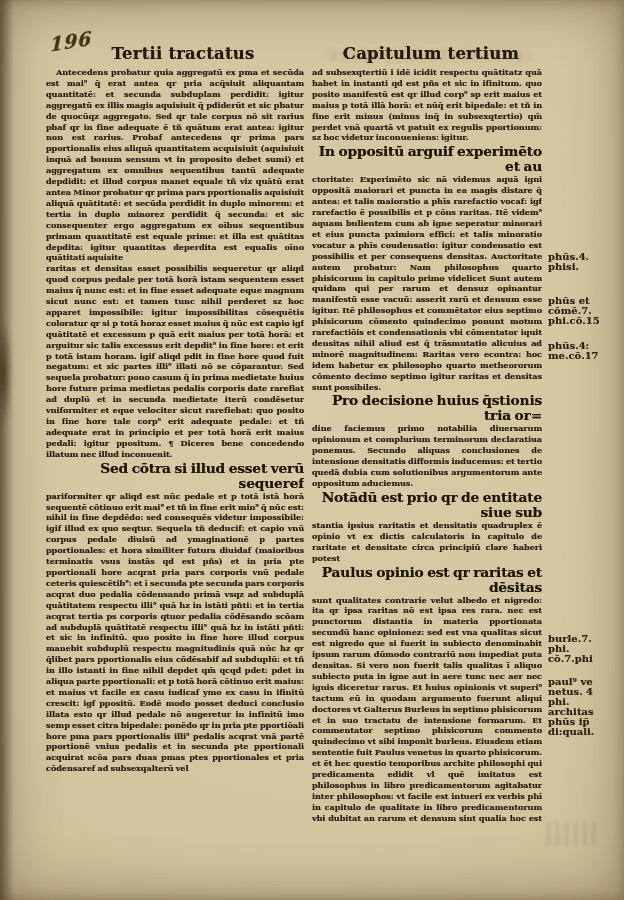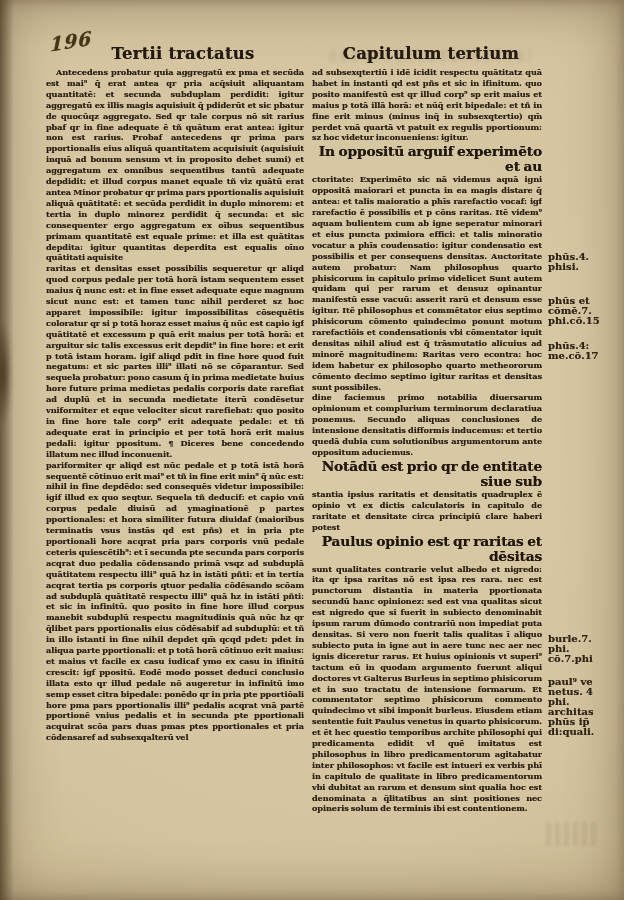--- a/index.html
+++ b/index.html
@@ -92,26 +92,28 @@
 <div class="page">
 
   <div class="page-number">196</div>
 
   <div class="running-head right">Capitulum tertium</div>
   <div class="running-head left">Tertii tractatus</div>
 
   <div class="column left">
       <div class="para-body">Antecedens probatur quia aggregatū ex pma et secūda est mai⁹ q̄ erat antea qr pria acq̄siuit aliquantam quantitatē: et secunda subduplam perdidit: igitur aggregatū ex illis magis aquisiuit q̄ pdiderūt et sic pbatur de quocūqz aggregato. Sed qr tale corpus nō sit rarius pbaf qr in fine adequate ē tñ quātum erat antea: igitur non est rarius. Probaf antecedens qr prima pars pportionalis eius aliquā quantitatem acquisiuit (aquisiuit inquā ad bonum sensum vt in proposito debet sumi) et aggregatum ex omnibus sequentibus tantū adequate depdidit: et illud corpus manet equale tñ viz quātū erat antea Minor probatur qr prima pars pportionalis aquisiuit aliquā quātitatē: et secūda perdidit in duplo minorem: et tertia in duplo minorez perdidit q̄ secunda: et sic consequenter ergo aggregatum ex oībus sequentibus primam quantitatē est equale prime: et illa est quātitas depdita: igitur quantitas deperdita est equalis oīno quātitati aquisite</div>
       <div class="para-body">raritas et densitas esset possibilis sequeretur qr aliqd quod corpus pedale per totā horā istam sequentem esset maius q̄ nunc est: et in fine esset adequate eque magnum sicut nunc est: et tamen tunc nihil perderet sz hoc apparet impossibile: igitur impossibilitas cōsequētis coloratur qr si p totā horaz esset maius q̄ nūc est capio igf quātitatē et excessum p quā erit maius per totā horā: et arguitur sic talis excessus erit depdit⁹ in fine hore: et erit p totā istam horam. igif aliqd pdit in fine hore quod fuit negatum: et sic partes illi⁹ illati nō se cōparantur. Sed sequela probatur: pono casum q̄ in prima medietate huius hore future prima medietas pedalis corporis date rarefiat ad duplū et in secunda medietate iterū condēsetur vniformiter et eque velociter sicut rarefiebat: quo posito in fine hore tale corp⁹ erit adequate pedale: et tñ adequate erat in principio et per totā horā erit maius pedali: igitur ppositum. ¶ Diceres bene concedendo illatum nec illud inconuenit.</div>
+      <div class="para-heading">Sed cōtra si illud esset verū sequeref</div>
       <div class="para-body">pariformiter qr aliqd est nūc pedale et p totā istā horā sequentē cōtinuo erit mai⁹ et tñ in fine erit min⁹ q̄ nūc est: nihil in fine depdēdo: sed consequēs videtur impossibile: igif illud ex quo seqtur. Sequela tñ deducif: et capio vnū corpus pedale diuisū ad ymaginationē p partes pportionales: et hora similiter futura diuidaf (maioribus terminatis vsus instās qd est pñs) et in pria pte pportionali hore acqrat pria pars corporis vnū pedale ceteris quiescētib⁹: et ī secunda pte secunda pars corporis acqrat duo pedalia cōdensando primā vsqz ad subduplā quātitatem respectu illi⁹ quā hz in istāti pñti: et in tertia acqrat tertia ps corporis qtuor pedalia cōdēsando scōam ad subduplā quātitatē respectu illi⁹ quā hz in istāti pñti: et sic in infinitū. quo posito in fine hore illud corpus manebit subduplū respectu magnitudinis quā nūc hz qr q̄libet pars pportionalis eius cōdēsabif ad subduplū: et tñ in illo istanti in fine nihil depdet qm̄ qcqd pdet: pdet in aliqua parte pportionali: et p totā horā cōtinuo erit maius: et maius vt facile ex casu iudicaf ymo ex casu in ifinitū crescit: igf ppositū. Eodē modo posset deduci conclusio illata esto qr illud pedale nō augeretur in infinitū imo semp esset citra bipedale: ponēdo qr in pria pte pportiōali hore pma pars pportionalis illi⁹ pedalis acqrat vnā partē pportionē vnius pedalis et in secunda pte pportionali acquirat scōa pars duas pmas ptes pportionales et pria cōdensaref ad subsexqalterū vel</div>
     </div>
   <div class="column right">
       <div class="para-body">ad subsexqtertiū i idē icidit respectu quātitatz quā habet in instanti qd est pñs et sic in ifinitum. quo posito manifestū est qr illud corp⁹ sp erit maius et maius p totā illā horā: et nūq̄ erit bipedale: et tñ in fine erit minus (minus inq̄ in subsexqtertio) qm̄ perdet vnā quartā vt patuit ex regulis pportionum: sz hoc videtur inconueniens: igitur.</div>
       <div class="para-heading">In oppositū arguif experimēto et au</div>
       <div class="para-body">ctoritate: Experimēto sic nā videmus aquā igni oppositā maiorari et puncta in ea magis distare q̄ antea: et talis maioratio a phīs rarefactio vocaf: igf rarefactio ē possibilis et p cōns raritas. Itē videm⁹ aquam bulientem cum ab igne seperatur minorari et eius puncta pximiora effici: et talis minoratio vocatur a phīs coudensatio: igitur condensatio est possibilis et per consequens densitas. Auctoritate autem probatur: Nam philosophus quarto phisicorum in capitulo primo videlicet Sunt autem quidam qui per rarum et densuz opinantur manifestū esse vacuū: asserit rarū et densum esse igitur. Itē philosophus et commētator eius septimo phisicorum cōmento quindecimo ponunt motum rarefactiōis et condensationis vbi cōmentator iquit densitas nihil aliud est q̄ trāsmutatio alicuius ad minorē magnitudinem: Raritas vero econtra: hoc idem habetur ex philosopho quarto metheororum cōmento decimo septimo igitur raritas et densitas sunt possibiles.</div>
+      <div class="para-heading">Pro decisione huius q̄stionis tria or=</div>
       <div class="para-body">dine faciemus primo notabilia diuersarum opinionum et complurium terminorum declaratiua ponemus. Secundo aliquas conclusiones de intensione densitatis difformis inducemus: et tertio quedā dubia cum solutionibus argumentorum ante oppositum aduciemus.</div>
       <div class="para-heading">Notādū est prio qr de entitate siue sub</div>
       <div class="para-body">stantia ipsius raritatis et densitatis quadruplex ē opinio vt ex dictis calculatoris in capitulo de raritate et densitate circa principiū clare haberi potest</div>
       <div class="para-heading">Paulus opinio est qr raritas et dēsitas</div>
       <div class="para-body">sunt qualitates contrarie velut albedo et nigredo: ita qr ipsa raritas nō est ipsa res rara. nec est punctorum distantia in materia pportionata secundū hanc opinionez: sed est vna qualitas sicut est nigredo que si fuerit in subiecto denominabit ipsum rarum dūmodo contrariū non impediat puta densitas. Si vero non fuerit talis qualitas ī aliquo subiecto puta in igne aut in aere tunc nec aer nec ignis diceretur rarus. Et huius opinionis vt superi⁹ tactum eū in quodam argumento fuerunt aliqui doctores vt Galterus Burleus in septimo phisicorum et in suo tractatu de intensione formarum. Et commentator septimo phisicorum commento quindecimo vt sibi imponit burleus. Eiusdem etiam sententie fuit Paulus venetus in quarto phisicorum. et ēt hec questio temporibus archite philosophi qui predicamenta edidit vl quē imitatus est philosophus in libro predicamentorum agitabatur inter philosophos: vt facile est intueri ex verbis phī in capitulo de qualitate in libro predicamentorum vbi dubitat an rarum et densum sint qualia hoc est denominata a q̄litatibus an sint positiones nec opineris solum de terminis ibi est contentionem.</div>
     </div>
 
   <div class="margin-notes">
       <div class="margin-note">phūs.4.
 phisi.</div>

